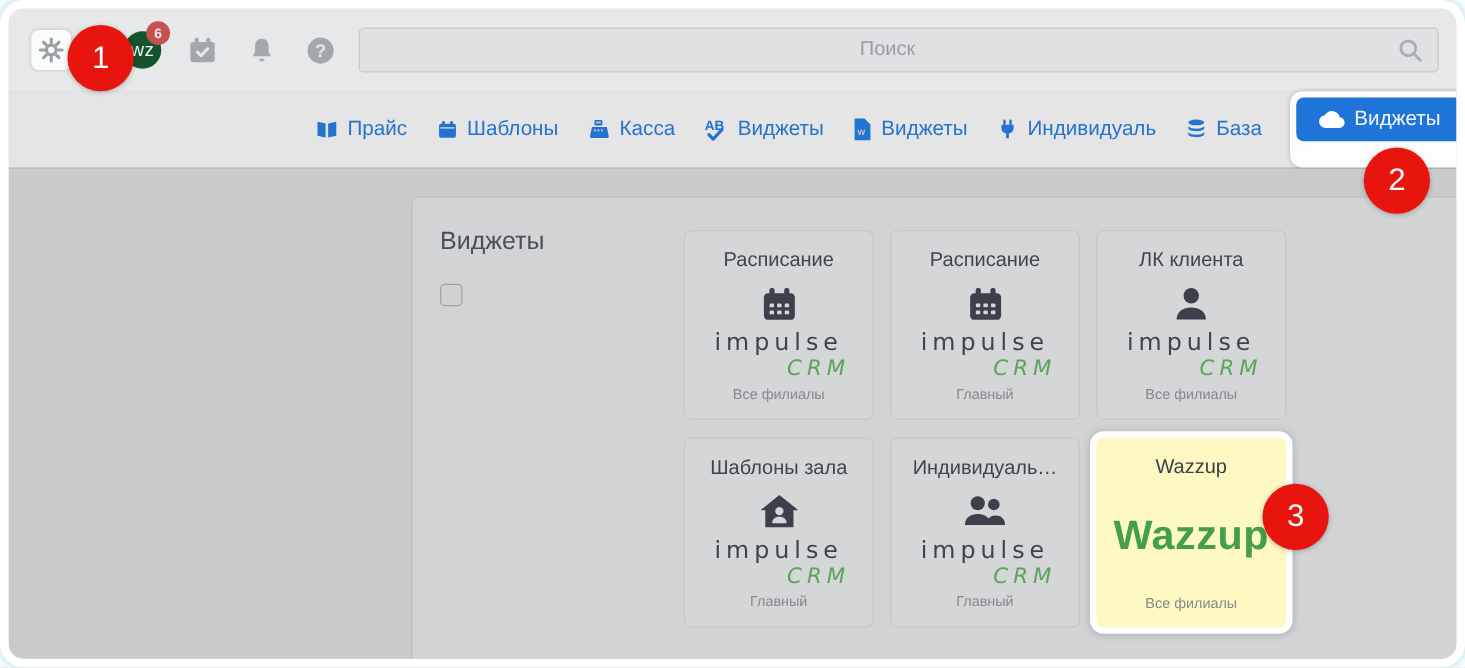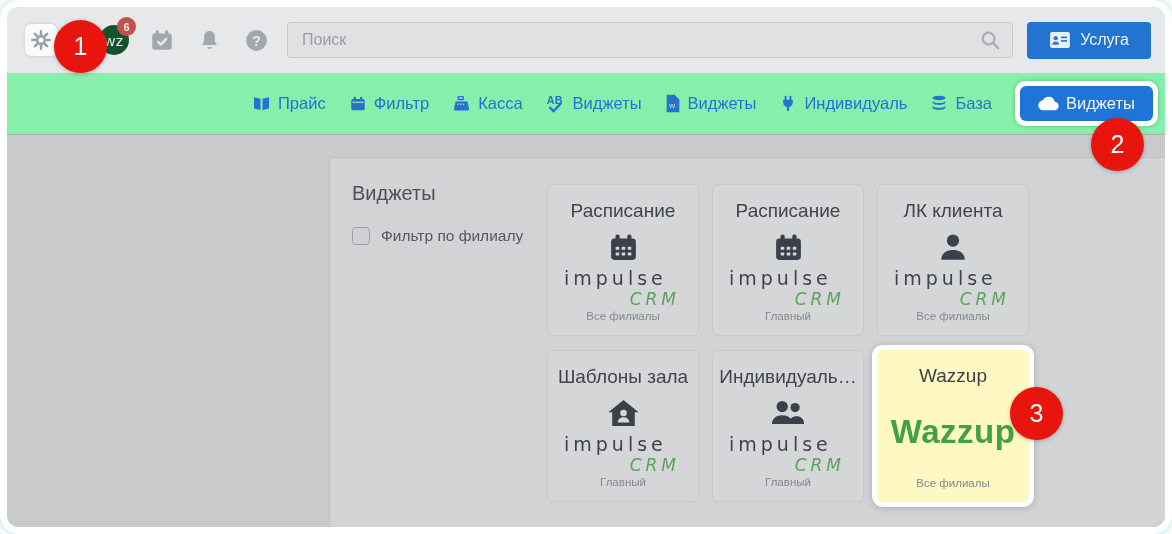--- a/index.html
+++ b/index.html
@@ -12,43 +12,43 @@
     display:flex; flex-direction:column;
   }
   
   .topbar { height:66px; flex:0 0 66px; background:#e7e8e9; display:flex; align-items:center; padding:0 14px 0 18px; gap:14px; }
   .gear-hl { width:32px; height:32px; background:#fafbfb; border-radius:6px; display:flex; align-items:center; justify-content:center; box-shadow:0 0 3px rgba(0,0,0,.18); cursor:pointer; }
   .hicon { color:#a2a7ad; display:flex; align-items:center; justify-content:center; }
   .avatar-wrap { position:relative; width:30px; height:30px; margin-left:28px; }
   .avatar { width:30px; height:30px; border-radius:50%; background:#14532d; color:#eef3ee; font-size:15px; display:flex; align-items:center; justify-content:center; letter-spacing:.5px; }
   .mini-badge { position:absolute; right:-7px; top:-8px; min-width:19px; height:19px; border-radius:50%; background:#c4514f; color:#f2e8e8; font-size:11px; font-weight:bold; display:flex; align-items:center; justify-content:center; }
   .search { position:relative; flex:1; margin-left:4px; }
-  .search input { width:100%; height:36px; background:#e0e1e3; border:1px solid #c7c9cb; border-radius:4px; padding:0 42px 0 14px; font-size:16px; color:#701a75; font-family:inherit; outline:none; }
+  .search input { width:100%; height:36px; background:#e0e1e3; border:1px solid #c7c9cb; border-radius:4px; padding:0 42px 0 24px; font-size:16px; color:#701a75; font-family:inherit; outline:none;text-align:center; }
   .search input::placeholder { color:#999da3; }
   .search .mag { position:absolute; right:12px; top:7px; color:#a9adb2; }
   .service-btn { height:37px; background:var(--accent-blue,#2b79d4); color:#eef3fa; border:none; border-radius:4px; font-size:16px; font-family:inherit; display:flex; align-items:center; gap:9px; padding:0 22px; cursor:pointer; }
   
-  .navbar { height:62px; flex:0 0 62px; background:#86efac; border-bottom:1px solid #abadaf; display:flex; align-items:center; padding:0 16px 0 245px; gap:23px; }
+  .navbar { height:62px; flex:0 0 62px; background:#e5e5e5; border-bottom:1px solid #abadaf; display:flex; padding:0 16px 0 245px; gap:23px; }
   .tab { display:flex; align-items:center; gap:7px; color:var(--accent-blue,#2172cf); font-size:16.5px; cursor:pointer; white-space:nowrap; }
   .tab .ticon { display:flex; align-items:center; }
   .tab-hl { background:#fdfdfd; border-radius:10px; padding:5px; box-shadow:0 0 4px rgba(0,0,0,.22); }
   .tab-active { background:#1f74d8; color:#f2f6fc; border-radius:6px; padding:8px 18px; }
   
   .main { position:relative; flex:1; background:var(--main-bg,#c9cacc); }
   .panel { position:absolute; left:322px; top:22px; right:-2px; bottom:-2px; background:#d2d3d5; border:1px solid #bec0c2; border-radius:6px 0 0 0; display:flex; padding:24px 0 0 22px; }
   .panel-left { width:195px; }
   .panel-left h2 { font-size:20px; font-weight:normal; color:#4b5056; margin-bottom:22px; }
   .filter { display:flex; align-items:center; gap:11px; font-size:15.5px; color:#55595f; cursor:pointer; }
   .filter input { appearance:none; -webkit-appearance:none; width:18px; height:18px; border:1px solid #9da1a6; border-radius:4px; background:#d0d1d3; cursor:pointer; }
   .cards { display:grid; grid-template-columns:repeat(3,152px); grid-auto-rows:152px; gap:14px 13px; margin-top:2px; }
   .card { background:#d5d6d8; border:1px solid #c6c8ca; border-radius:6px; display:flex; flex-direction:column; align-items:center; padding:15px 6px 13px; cursor:pointer; }
-  .card-title { font-size:19px; color:#40454c; }
+  .card-title { font-size:16px; color:#40454c; }
   .card-icon { height:36px; display:flex; align-items:center; justify-content:center; color:#3a414b; margin-top:7px; }
   .brand { display:flex; flex-direction:column; width:118px; margin-top:2px; }
-  .brand-top { font-family:"DejaVu Sans", sans-serif; font-size:19px; letter-spacing:4px; color:#3e444b; text-align:left; }
+  .brand-top { font-family:"DejaVu Sans", sans-serif; font-size:19px; letter-spacing:4px; color:#3e444b; text-align:center; }
   .brand-bottom { font-family:"DejaVu Sans", sans-serif; font-size:17px; letter-spacing:4px; color:var(--brand-green,#5aa55a); align-self:flex-end; margin-right:2px;font-style:italic; }
   .card-branch { margin-top:auto; font-size:11.5px; color:#85888c; }
   .card-wazzup { background:#fef9c3; border:none; box-shadow:0 0 0 5px #ffffff, 0 1px 7px 5px rgba(0,0,0,.18); }
   .card-wazzup .card-title { color:#3c4147; }
   .wazzup-logo { font-size:33px; font-weight:bold; color:var(--wazzup-green,#43a047); margin-top:26px; letter-spacing:.5px; }
   
   .step-badge { position:absolute; width:53px; height:53px; border-radius:50%; background:var(--annotation-red,#e8150e); color:#fff; font-size:25px; display:flex; align-items:center; justify-content:center; box-shadow:0 1px 4px rgba(0,0,0,.25); z-index:50; }
   .step-1 { left:54px; top:20px; }
   .step-2 { left:1091px; top:118px; }
   .step-3 { left:1010px; top:387px; }
@@ -97,32 +97,20 @@
       <div class="search">
         <input type="text" placeholder="Поиск" style="">
         <span class="mag">
           <svg width="22" height="22" viewBox="0 0 24 24" fill="none" stroke="currentColor" stroke-width="2.4" stroke-linecap="round">
             <circle cx="10.5" cy="10.5" r="6.5"></circle>
               <path d="M15.4 15.4L21 21"></path>
           </svg>
         </span>
       </div>
 
-      <button class="service-btn">
-        <span>
-          <svg width="22" height="18" viewBox="0 0 24 20">
-            <rect x="1" y="1" width="22" height="18" rx="2.2" fill="#e9eff8"></rect>
-            <circle cx="7.2" cy="8" r="2.4" fill="#2b79d4"></circle>
-            <path d="M3.4 15.2c0-2.6 2-3.6 3.8-3.6s3.8 1 3.8 3.6z" fill="#2b79d4"></path>
-            <rect x="13" y="6" width="7" height="2" rx="0.8" fill="#2b79d4"></rect>
-            <rect x="13" y="10" width="7" height="2" rx="0.8" fill="#2b79d4"></rect>
-          </svg>
-        </span>
-        <span>Услуга</span>
-      </button>
     </header>
 
     <nav class="navbar">
       <div class="tab">
         <span class="ticon">
           <svg width="19" height="19" viewBox="0 0 24 24" fill="currentColor">
             <path d="M2.5 4.2L10.7 6v14.2L2.5 18.4z"></path>
               <path d="M21.5 4.2L13.3 6v14.2l8.2-1.8z"></path>
           </svg>
         </span>
@@ -130,21 +118,21 @@
       </div>
       <div class="tab">
         <span class="ticon">
           <svg width="18" height="19" viewBox="0 0 24 24" fill="currentColor">
             <rect x="3" y="6" width="18" height="15" rx="2.2"></rect>
             <rect x="6.2" y="3" width="3" height="5" rx="1.3"></rect>
               <rect x="14.8" y="3" width="3" height="5" rx="1.3"></rect>
             <rect x="4.5" y="9.5" width="15" height="1.8" fill="#c0c1c3"></rect>
           </svg>
         </span>
-        <span>Фильтр</span>
+        <span>Шаблоны</span>
       </div>
       <div class="tab">
         <span class="ticon">
           <svg width="19" height="19" viewBox="0 0 24 24" fill="currentColor">
             <rect x="7" y="2.5" width="8" height="5.5" rx="1"></rect>
             <rect x="8.5" y="4" width="5" height="2" fill="#c0c1c3"></rect>
             <path d="M4.5 9.5h15l2 9.5a1.5 1.5 0 0 1-1.5 1.8H4a1.5 1.5 0 0 1-1.5-1.8z"></path>
             <rect x="6.5" y="12" width="2" height="2" fill="#c0c1c3"></rect>
               <rect x="10" y="12" width="2" height="2" fill="#c0c1c3"></rect>
               <rect x="13.5" y="12" width="2" height="2" fill="#c0c1c3"></rect>
@@ -202,21 +190,20 @@
       </div>
 
     </nav>
 
     <div class="main">
       <section class="panel">
         <div class="panel-left">
           <h2>Виджеты</h2>
           <label class="filter">
             <input type="checkbox" style="">
-            <span>Фильтр по филиалу</span>
           </label>
         </div>
 
         <div class="cards">
 
           <div class="card">
             <div class="card-title">Расписание</div>
             <div class="card-icon">
               <svg width="33" height="33" viewBox="0 0 24 24" fill="currentColor">
                 <rect x="3" y="5.5" width="18" height="15.5" rx="2.4"></rect>

